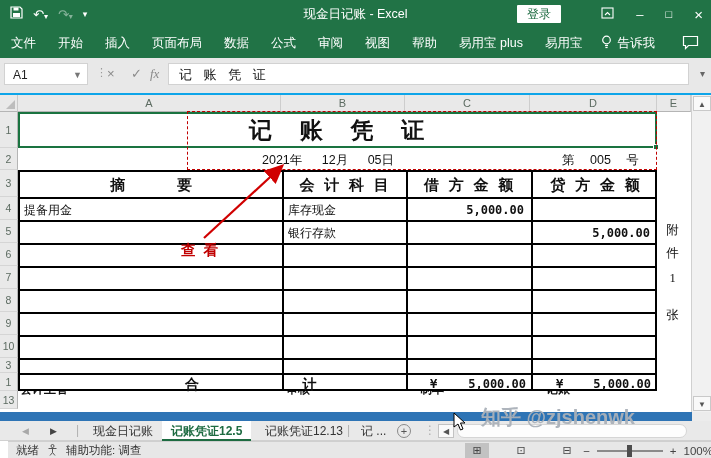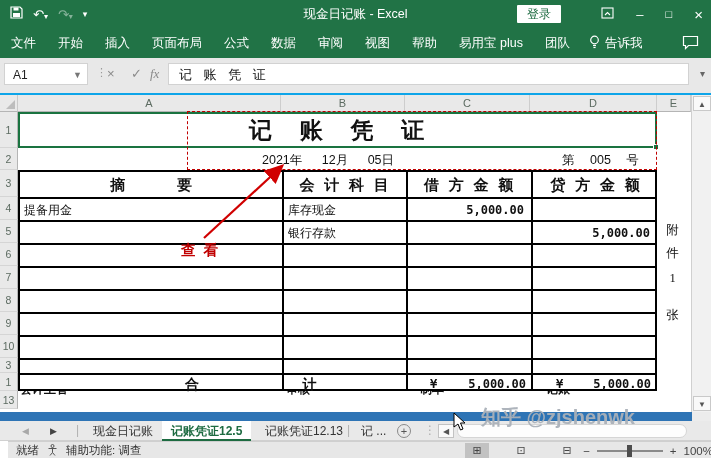--- a/index.html
+++ b/index.html
@@ -111,27 +111,27 @@
     <span style="font-size:11px;">□</span>
     <span style="font-size:15px;">×</span>
   </div>
 </div>
 
 <div class="menubar">
   <span class="rtab">文件</span>
   <span class="rtab">开始</span>
   <span class="rtab">插入</span>
   <span class="rtab">页面布局</span>
+  <span class="rtab">数据</span>
   <span class="rtab">公式</span>
-  <span class="rtab">数据</span>
   <span class="rtab">审阅</span>
   <span class="rtab">视图</span>
   <span class="rtab">帮助</span>
   <span class="rtab">易用宝 plus</span>
-  <span class="rtab">团队</span>
+  <span class="rtab">易用宝</span>
   <span class="tellme">
     <span>
       <svg width="11" height="14" viewBox="0 0 11 14">
           <circle cx="5.5" cy="5" r="3.8" fill="none" stroke="#fff" stroke-width="1.2"></circle>
           <line x1="4" y1="10.5" x2="7" y2="10.5" stroke="#fff" stroke-width="1.2"></line>
           <line x1="4.4" y1="12.5" x2="6.6" y2="12.5" stroke="#fff" stroke-width="1.2"></line>
         </svg>
     </span>
     <span>告诉我</span>
   </span>

